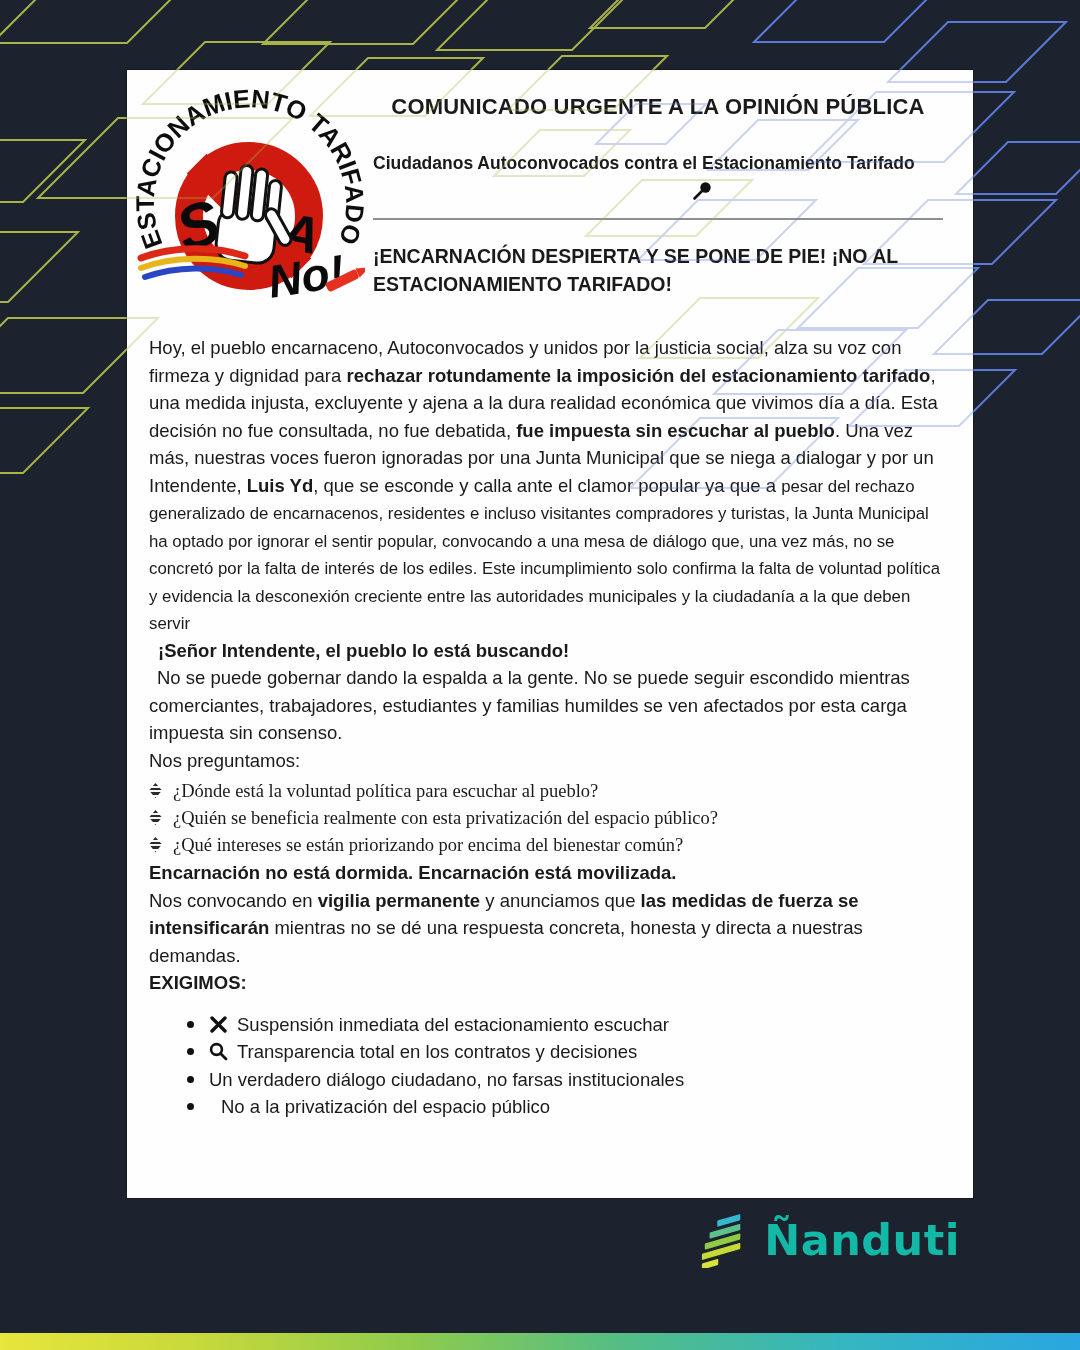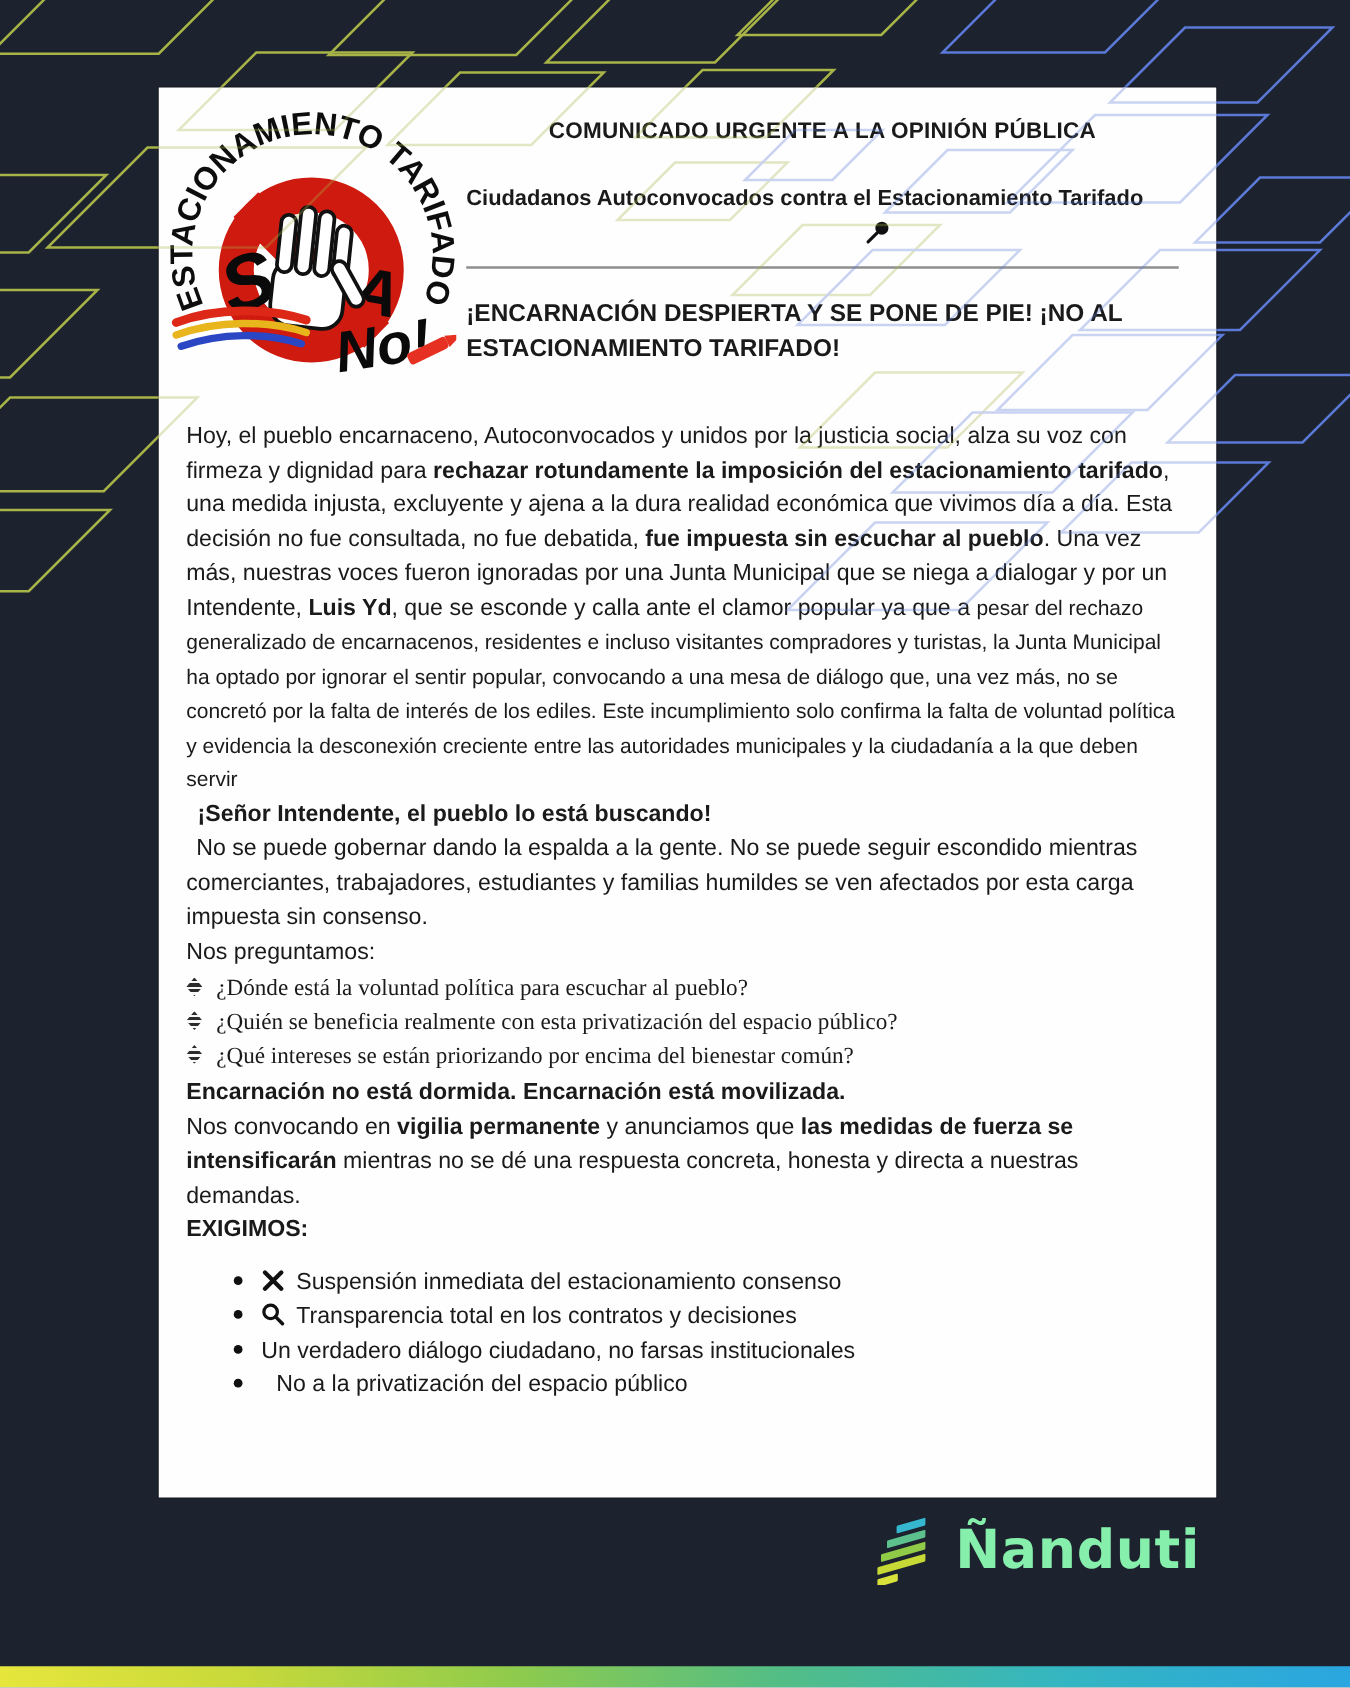--- a/index.html
+++ b/index.html
@@ -7,21 +7,21 @@
           font-family:"Liberation Sans","DejaVu Sans",sans-serif;}
   .pattern{position:absolute;left:0;top:0;width:1080px;height:1350px;pointer-events:none;}
   .pattern.front{opacity:.32;clip-path:inset(70px 107px 152px 127px);}
 
   .page{position:absolute;left:127px;top:70px;width:846px;height:1128px;background:#fefefe;
         color:#1a1a1a;overflow:hidden;box-shadow:0 0 0 1px rgba(0,0,0,.25);}
 
   .header{display:flex;padding:6px 30px 0 6px;height:230px;}
   .logo-wrap{width:232px;flex:0 0 232px;}
   .hcol{flex:1;margin-left:8px;}
-  .title{margin-top:18px;text-align:center;font-weight:bold;font-size:18px;letter-spacing:.2px;}
+  .title{margin-top:18px;text-align:center;font-weight:bold;font-size:22px;letter-spacing:.2px;}
   .subtitle{margin-top:33px;font-weight:bold;font-size:17.5px;}
   .dateline{margin-top:7px;text-align:center;padding-left:95px;font-size:17.5px;font-style:italic;}
   .dateline svg{vertical-align:-4px;margin-right:7px;}
   .rule{margin-top:16px;height:2px;background:#8f8f8f;}
   .headline{margin-top:23px;max-width:578px;font-weight:bold;font-size:19.5px;line-height:27.5px;}
 
   .bodytext{padding:0 26px 0 22px;font-size:18.5px;line-height:27.5px;margin-top:28px;}
   .bodytext p{margin:0;}
   .sm{font-size:16.8px;line-height:25.2px;}
   .p1{margin-top:16px;}
@@ -36,21 +36,21 @@
        clip-path:polygon(50% 0,100% 50%,50% 100%,0 50%);}
   .moviliz{margin-top:24px;}
   .exig{margin-top:28px;}
   ul.ex{list-style:none;margin:14px 0 0 0;padding:0;}
   ul.ex li{display:flex;align-items:center;height:27.5px;padding-left:38px;}
   .dot{width:7px;height:7px;border-radius:50%;background:#101010;margin-right:15px;flex:0 0 7px;}
   .li-icon{display:inline-flex;margin-right:9px;}
   .pad-extra{padding-left:12px;}
 
   .footer{position:absolute;top:1212px;right:120px;display:flex;align-items:center;}
-  .brand-text{color:#86efac;font-size:43px;font-weight:800;letter-spacing:.5px;margin-left:16px;
+  .brand-text{color:#14b8a6;font-size:43px;font-weight:800;letter-spacing:.5px;margin-left:16px;
               font-family:"DejaVu Sans","Liberation Sans",sans-serif;}
   .bottom-bar{position:absolute;left:0;bottom:0;width:1080px;height:17px;
       background:linear-gradient(90deg,#e6e63c 0%,#c8d93a 18%,#8fcb4c 38%,#52bd86 58%,#35b6c0 78%,#2aa6e0 100%);}
 </style>
 </head>
 <body>
 
 <div class="canvas">
 
   <svg id="pat-back" class="pattern">
@@ -154,21 +154,21 @@
       <p><span>Nos convocando en </span><span style="font-weight: bold;">vigilia permanente</span><span> y anunciamos que </span><span style="font-weight: bold;">las medidas de fuerza se intensificarán</span><span> mientras no se dé una respuesta concreta, honesta y directa a nuestras demandas.</span></p>
       <p class="h2 exig">EXIGIMOS:</p>
       <ul class="ex">
         <li>
           <span class="dot"></span>
           <span class="li-icon">
               <svg width="19" height="19" viewBox="0 0 19 19">
                 <path d="M3 3 L16 16 M16 3 L3 16" stroke="#101010" stroke-width="3.4" stroke-linecap="round"></path>
               </svg>
             </span>
-          <span>Suspensión inmediata del estacionamiento consenso</span>
+          <span>Suspensión inmediata del estacionamiento escuchar</span>
         </li>
         <li>
           <span class="dot"></span>
           <span class="li-icon">
               <svg width="19" height="19" viewBox="0 0 19 19">
                 <circle cx="7.5" cy="7.5" r="5.4" fill="none" stroke="#101010" stroke-width="2.6"></circle>
                 <path d="M11.5 11.5 L17 17" stroke="#101010" stroke-width="2.8" stroke-linecap="round"></path>
               </svg>
             </span>
           <span>Transparencia total en los contratos y decisiones</span>

